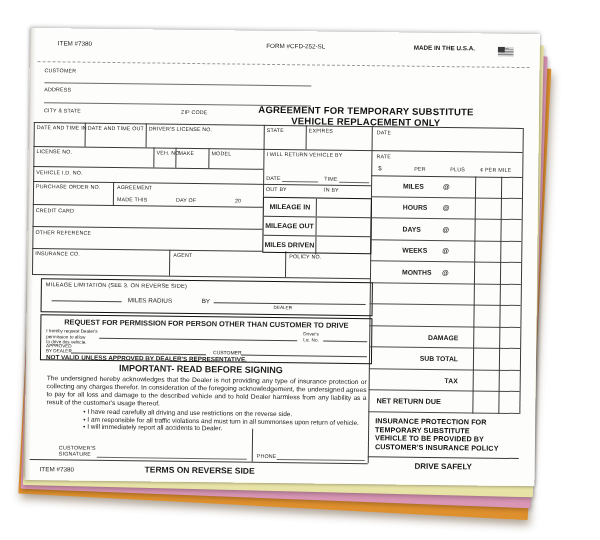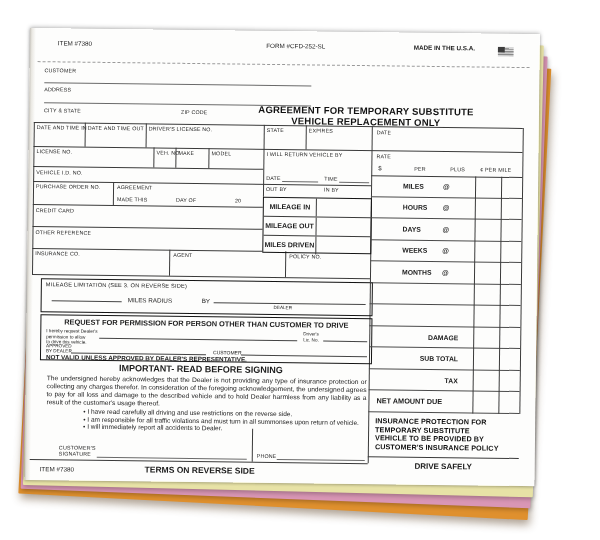--- a/index.html
+++ b/index.html
@@ -252,21 +252,21 @@
       <div class="rate-row total">
         <span class="tl">DAMAGE</span>
       </div>
       <div class="rate-row total">
         <span class="tl">SUB TOTAL</span>
       </div>
       <div class="rate-row total">
         <span class="tl">TAX</span>
       </div>
       <div class="rate-row net">
-        <span class="tl">NET AMOUNT DUE</span>
+        <span class="tl">NET RETURN DUE</span>
       </div>
     </div>
     <div class="vl" style="left:447px;top:143px;height:237px;"></div>
     <div class="vl" style="left:473px;top:143px;height:237px;"></div>
 
     <div class="protect">
       <div>INSURANCE PROTECTION FOR</div>
       <div>TEMPORARY SUBSTITUTE</div>
       <div>VEHICLE TO BE PROVIDED BY</div>
       <div>CUSTOMER'S INSURANCE POLICY</div>

